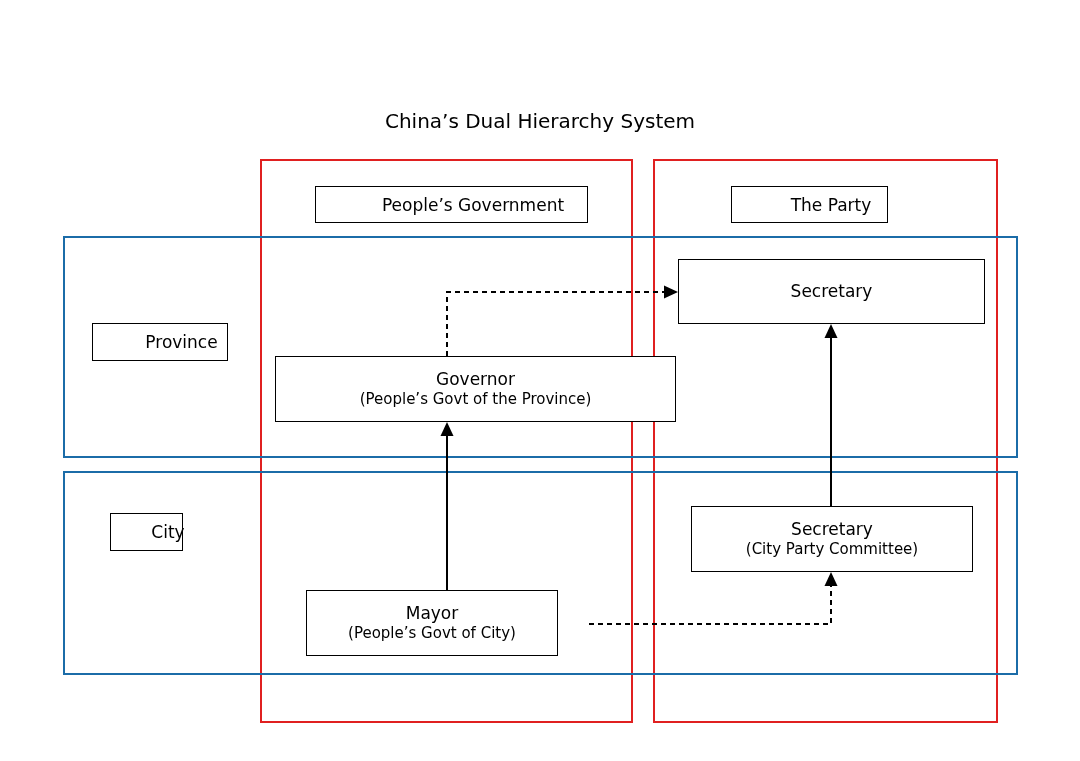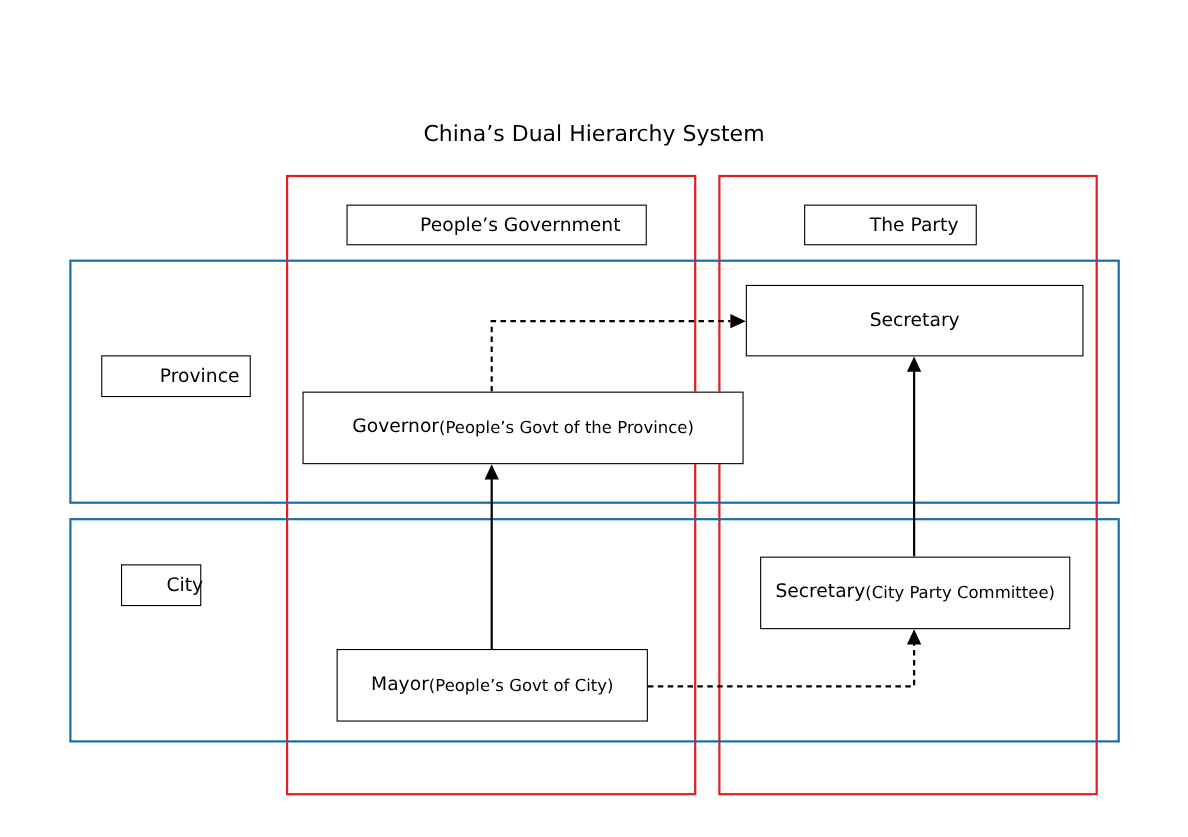--- a/index.html
+++ b/index.html
@@ -38,21 +38,21 @@
     align-items: center;
     justify-content: center;
     font-size: 17px;
     z-index: 3;
     padding-left: 43px;
   }
   .node-box {
     border: 1px solid #000000;
     background: #ffffff;
     display: flex;
-    flex-direction: row;
+    flex-direction: column;
     align-items: center;
     justify-content: center;
     text-align: center;
     z-index: 3;
     line-height: 1.25;
   }
   .node-title { font-size: 17px; }
   .node-subtitle { font-size: 15px; }
   .arrows-layer {
     left: 0; top: 0;
@@ -113,18 +113,18 @@
   <div class="abs node-box" style="left:275px; top:313px; width:401px; height:66px;">
     <span class="node-title">Governor</span>
     <span class="node-subtitle">(People’s Govt of the Province)</span>
   </div>
 
   <div class="abs node-box" style="left:691px; top:463px; width:282px; height:66px;">
     <span class="node-title">Secretary</span>
     <span class="node-subtitle">(City Party Committee)</span>
   </div>
 
-  <div class="abs node-box" style="left:306px; top:547px; width:283px; height:66px;">
+  <div class="abs node-box" style="left:306px; top:547px; width:252px; height:66px;">
     <span class="node-title">Mayor</span>
     <span class="node-subtitle">(People’s Govt of City)</span>
   </div>
 
 </div>
 
 </body></html>

